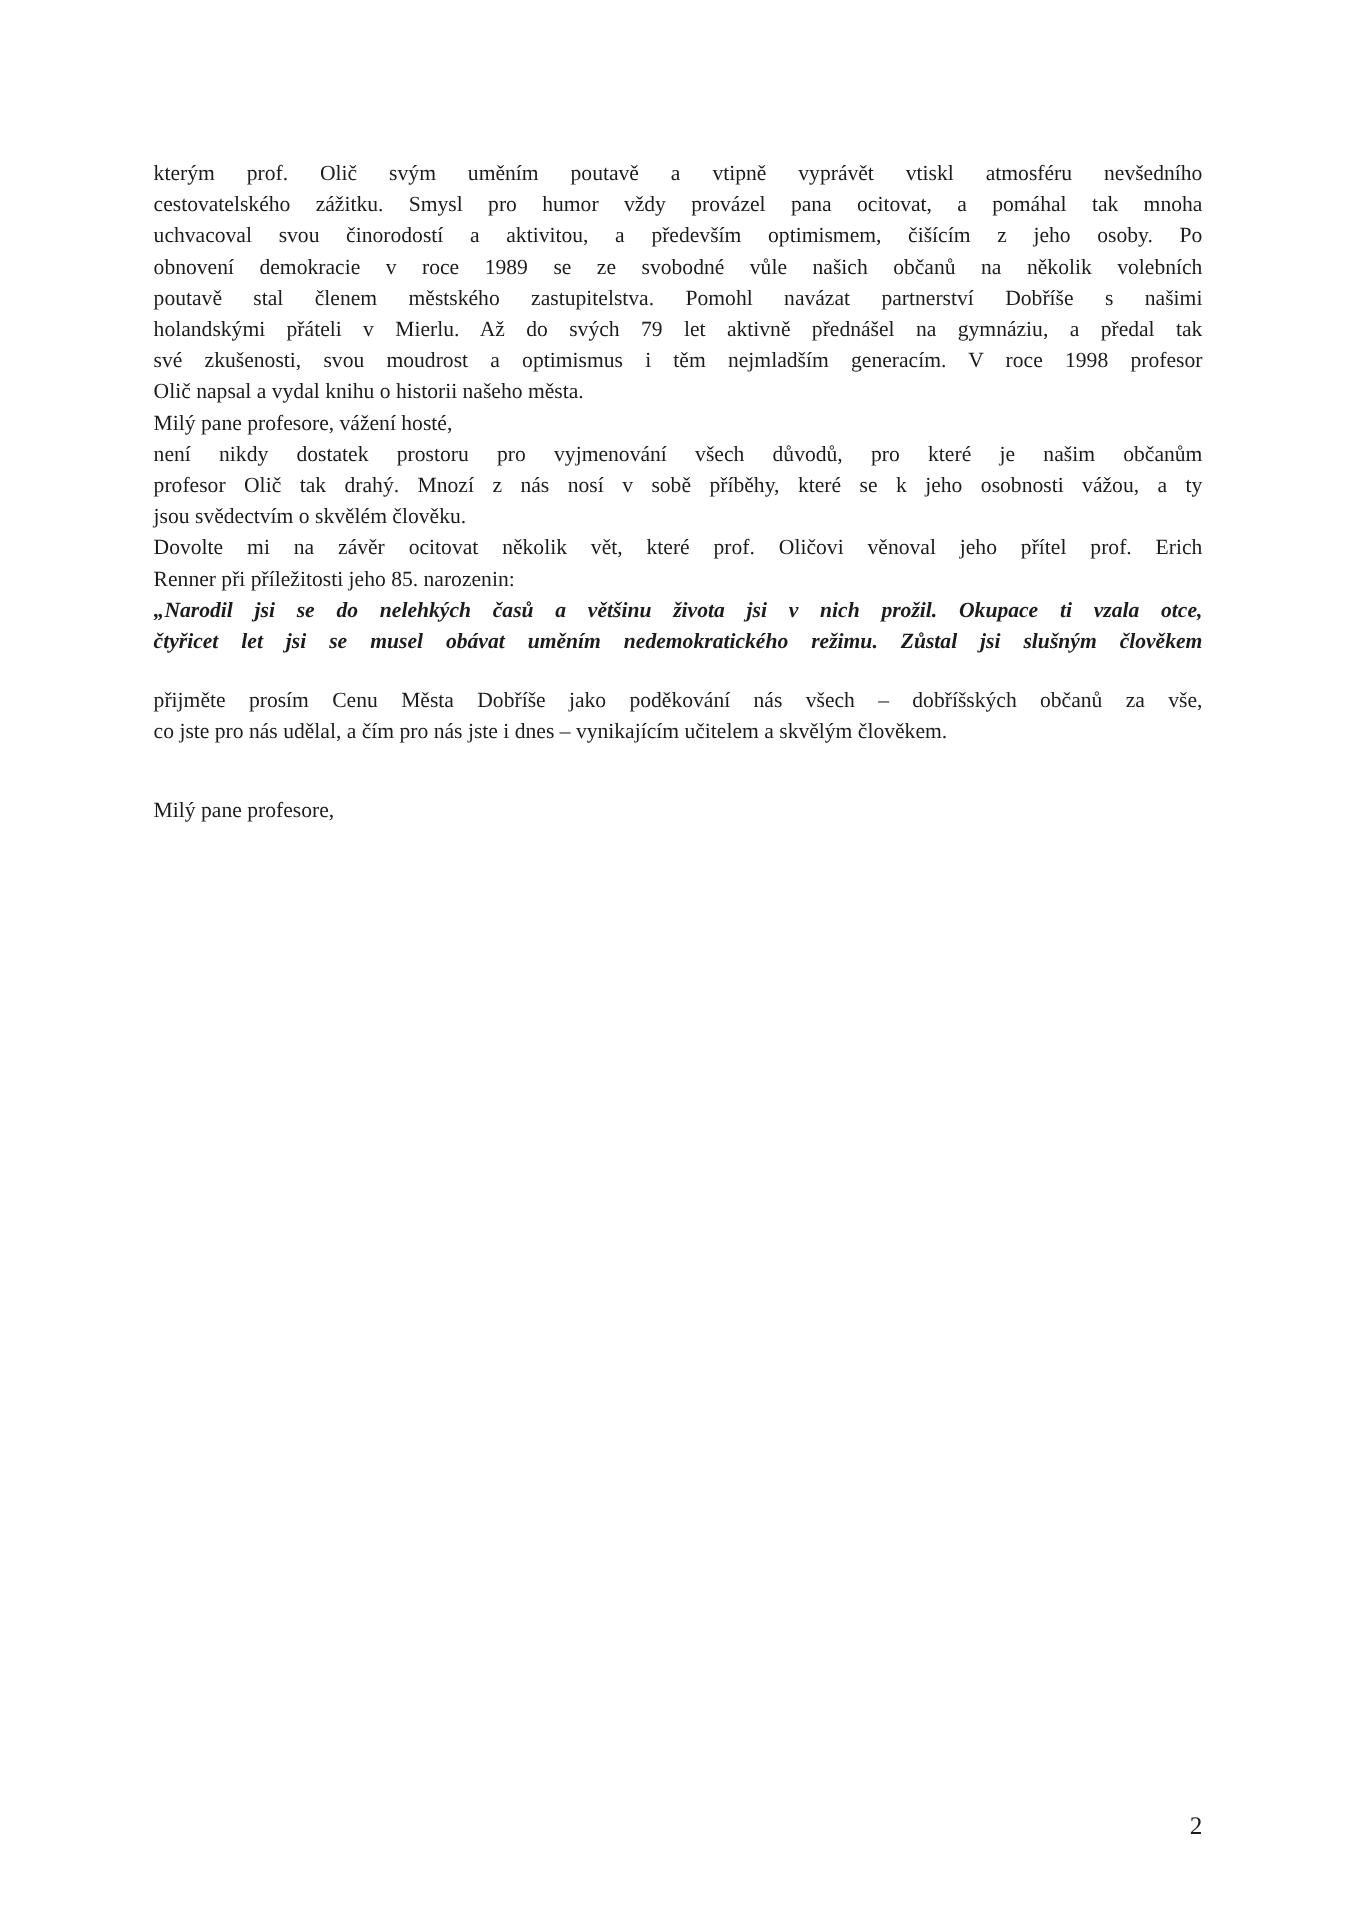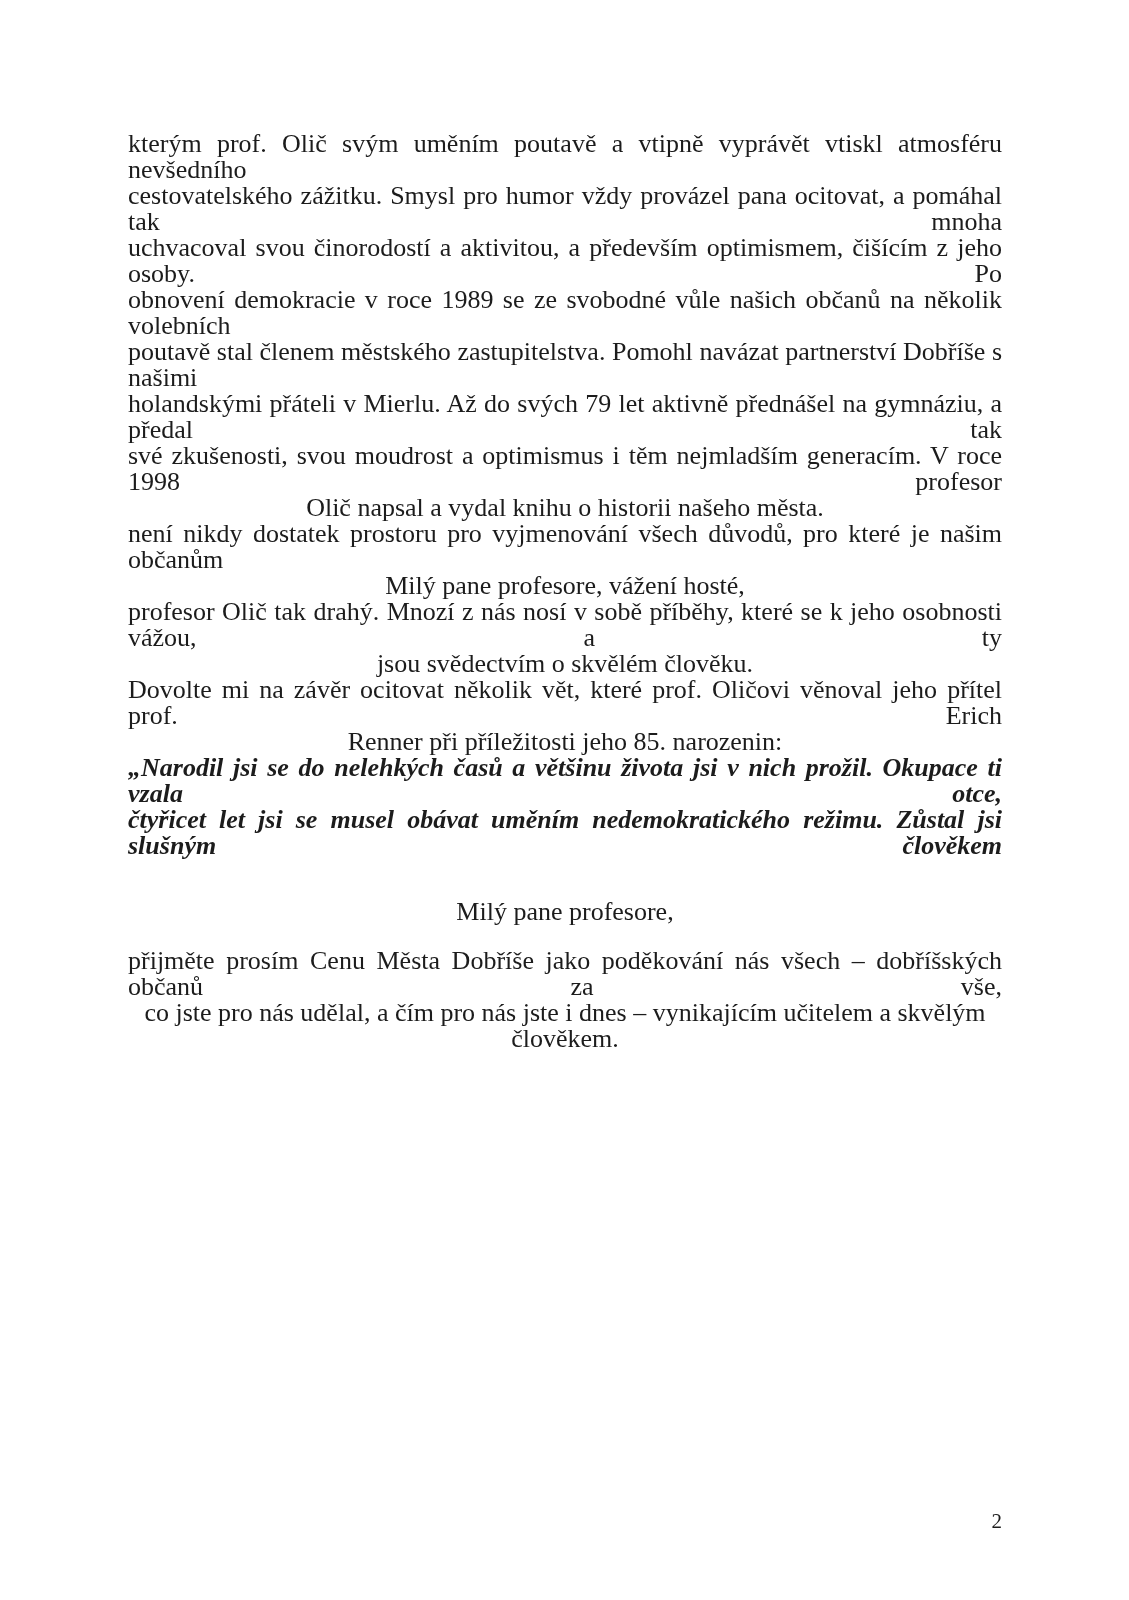--- a/index.html
+++ b/index.html
@@ -14,29 +14,29 @@
     background: #ffffff;
     font-family: "Liberation Serif", serif;
     color: #1c1c1c;
     overflow: hidden;
   }
   .content {
     position: absolute;
     left: 128px;
     top: 131px;
     width: 874px;
-    font-size: 26px;
+    font-size: 18px;
     line-height: 26px;
   }
   .line {
     text-align: justify;
     text-align-last: justify;
   }
   .line.left {
-    text-align: center;
+    text-align: left;
     text-align-last: auto;
   }
   .quote .line {
     font-weight: bold;
     font-style: italic;
   }
   .salutation {
     margin-top: 40px;
   }
   .closing {
@@ -63,41 +63,41 @@
       <div class="line">cestovatelského zážitku. Smysl pro humor vždy provázel pana ocitovat, a pomáhal tak mnoha</div>
       <div class="line">uchvacoval svou činorodostí a aktivitou, a především optimismem, čišícím z jeho osoby. Po</div>
       <div class="line">obnovení demokracie v roce 1989 se ze svobodné vůle našich občanů na několik volebních</div>
       <div class="line">poutavě stal členem městského zastupitelstva. Pomohl navázat partnerství Dobříše s našimi</div>
       <div class="line">holandskými přáteli v Mierlu. Až do svých 79 let aktivně přednášel na gymnáziu, a předal tak</div>
       <div class="line">své zkušenosti, svou moudrost a optimismus i těm nejmladším generacím. V roce 1998 profesor</div>
       <div class="line left">Olič napsal a vydal knihu o historii našeho města.</div>
     </div>
 
     <div class="paragraph">
+      <div class="line left">Milý pane profesore, vážení hosté,</div>
       <div class="line">není nikdy dostatek prostoru pro vyjmenování všech důvodů, pro které je našim občanům</div>
-      <div class="line left">Milý pane profesore, vážení hosté,</div>
       <div class="line">profesor Olič tak drahý. Mnozí z nás nosí v sobě příběhy, které se k jeho osobnosti vážou, a ty</div>
       <div class="line left">jsou svědectvím o skvělém člověku.</div>
     </div>
 
     <div class="paragraph">
       <div class="line">Dovolte mi na závěr ocitovat několik vět, které prof. Oličovi věnoval jeho přítel prof. Erich</div>
       <div class="line left">Renner při příležitosti jeho 85. narozenin:</div>
     </div>
 
     <div class="paragraph quote">
       <div class="line">„Narodil jsi se do nelehkých časů a většinu života jsi v nich prožil. Okupace ti vzala otce,</div>
       <div class="line">čtyřicet let jsi se musel obávat uměním nedemokratického režimu. Zůstal jsi slušným člověkem</div>
     </div>
 
-    <div class="paragraph salutation">
-      <div class="line left">Milý pane profesore,</div>
-    </div>
-
     <div class="paragraph closing">
       <div class="line">přijměte prosím Cenu Města Dobříše jako poděkování nás všech – dobříšských občanů za vše,</div>
       <div class="line left">co jste pro nás udělal, a čím pro nás jste i dnes – vynikajícím učitelem a skvělým člověkem.</div>
+    </div>
+
+    <div class="paragraph salutation">
+      <div class="line left">Milý pane profesore,</div>
     </div>
 
   </div>
 
   <div class="page-number">2</div>
 </div>
 
 </body></html>

